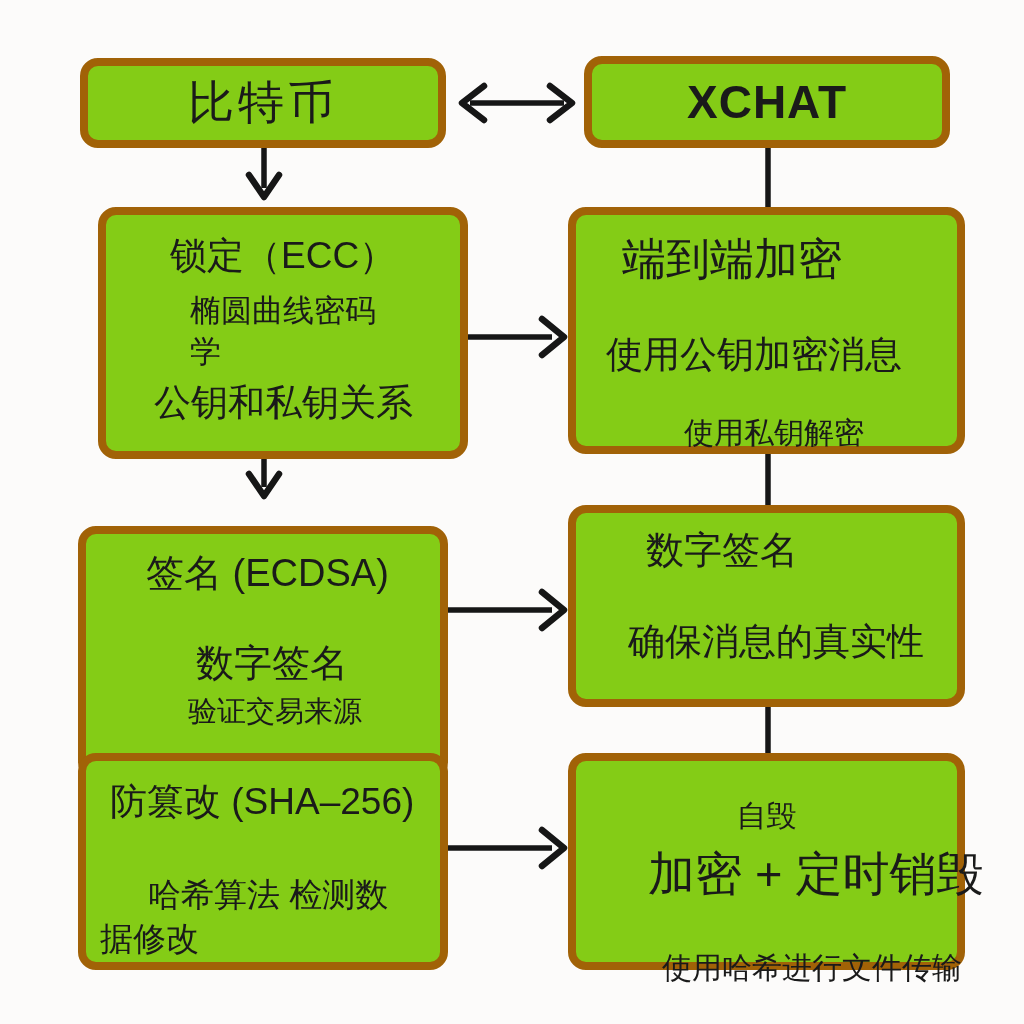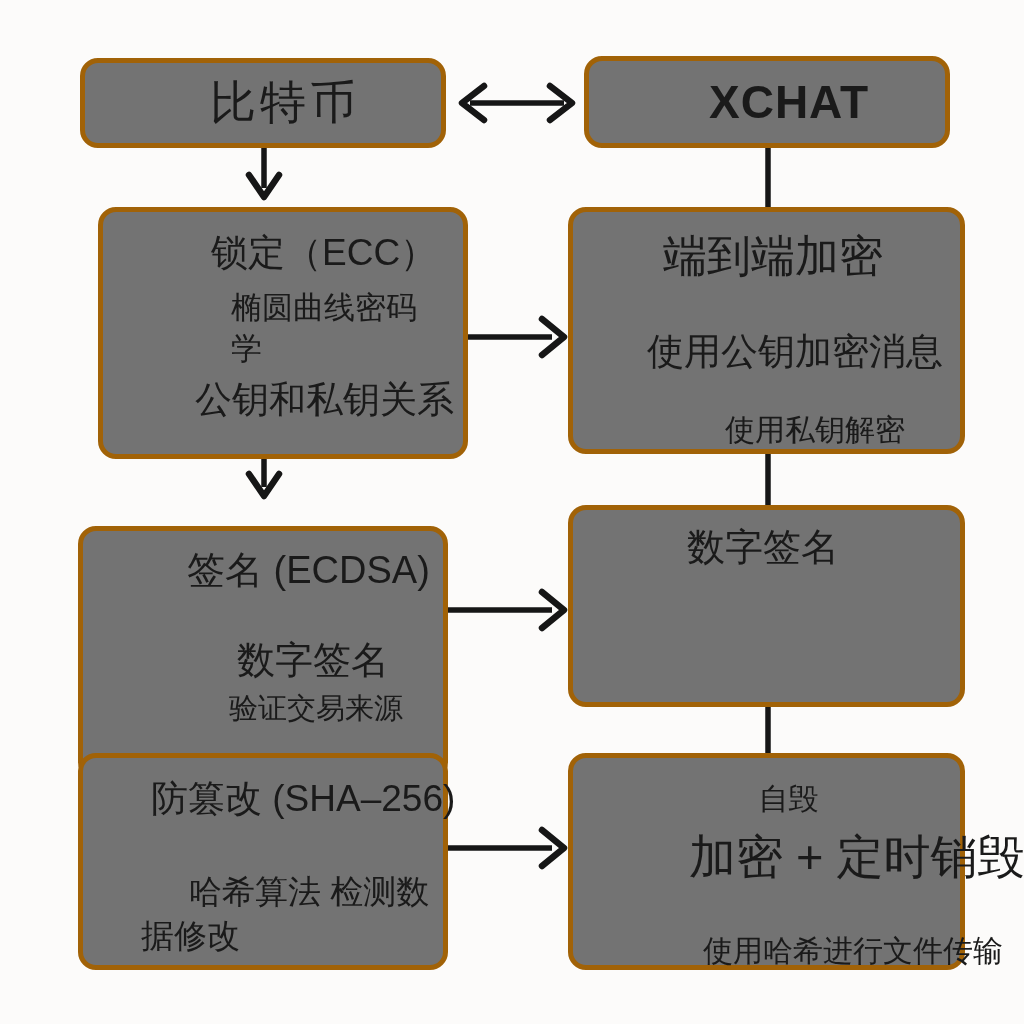--- a/index.html
+++ b/index.html
@@ -19,24 +19,23 @@
   }
   .connectors path {
     fill: none;
     stroke: #161616;
   }
   .connectors .shaft { stroke-width: 5.5px; }
   .connectors .head  { stroke-width: 6.5px; stroke-linecap: round; stroke-linejoin: round; }
   .node {
     position: absolute;
     box-sizing: border-box;
-    background: #737373;
-    border: 5px solid #a16207;
+    background: #84cc16;
+    border: 8px solid #a16207;
     border-radius: 18px;
-    padding-left: 44px;
   }
   .hdr-node { display: flex; align-items: center; justify-content: center; }
   .bitcoin-label { font-size: 46px; font-weight: 500; letter-spacing: 4px; }
   .xchat-label   { font-size: 46px; font-weight: 800; letter-spacing: 1px; }
 
   .t { line-height: 1.25; white-space: nowrap; }
   .wrap { white-space: normal; }
 
   
   .ecc-title { font-size: 37px; margin: 18px 0 0 64px; }
@@ -55,21 +54,21 @@
 
   
   .digsig-title { font-size: 38px; margin: 14px 0 0 70px; }
   .digsig-l2    { font-size: 37px; margin: 44px 0 0 52px; }
 
   
   .sha-title { font-size: 37px; margin: 18px 0 0 24px; }
   .sha-l2    { font-size: 33px; margin: 48px 0 12px 14px; width: 314px; text-indent: 48px; line-height: 1.32; }
 
   
-  .selfd-title { font-size: 30px; margin: 22px 0 0 0; text-align: center; white-space: nowrap; }
+  .selfd-title { font-size: 30px; margin: 36px 0 0 0; text-align: center; white-space: nowrap; }
   .selfd-l2    { font-size: 47px; margin: 10px 0 0 72px; }
   .selfd-l3    { font-size: 30px; margin: 46px 0 0 86px; }
 </style>
 </head>
 <body>
 
 <div class="canvas">
 
   <svg class="connectors" viewBox="0 0 1024 1024" xmlns="http://www.w3.org/2000/svg">
 
@@ -143,20 +142,21 @@
   </div>
 
   <div class="node" style="left:78px; top:526px; width:370px; height:254px;">
     <div class="t ecdsa-title">签名 (ECDSA)</div>
     <div class="t ecdsa-l2">数字签名</div>
     <div class="t ecdsa-l3">验证交易来源</div>
   </div>
 
   <div class="node" style="left:568px; top:505px; width:397px; height:202px;">
     <div class="t digsig-title">数字签名</div>
+    <div class="t digsig-l2">确保消息的真实性</div>
   </div>
 
   <div class="node" style="left:78px; top:753px; width:370px; height:217px;">
     <div class="t sha-title">防篡改 (SHA–256)</div>
     <div class="t wrap sha-l2">哈希算法 检测数据修改</div>
   </div>
 
   <div class="node" style="left:568px; top:753px; width:397px; height:217px;">
     <div class="t selfd-title">自毁</div>
     <div class="t selfd-l2">加密 + 定时销毁</div>

